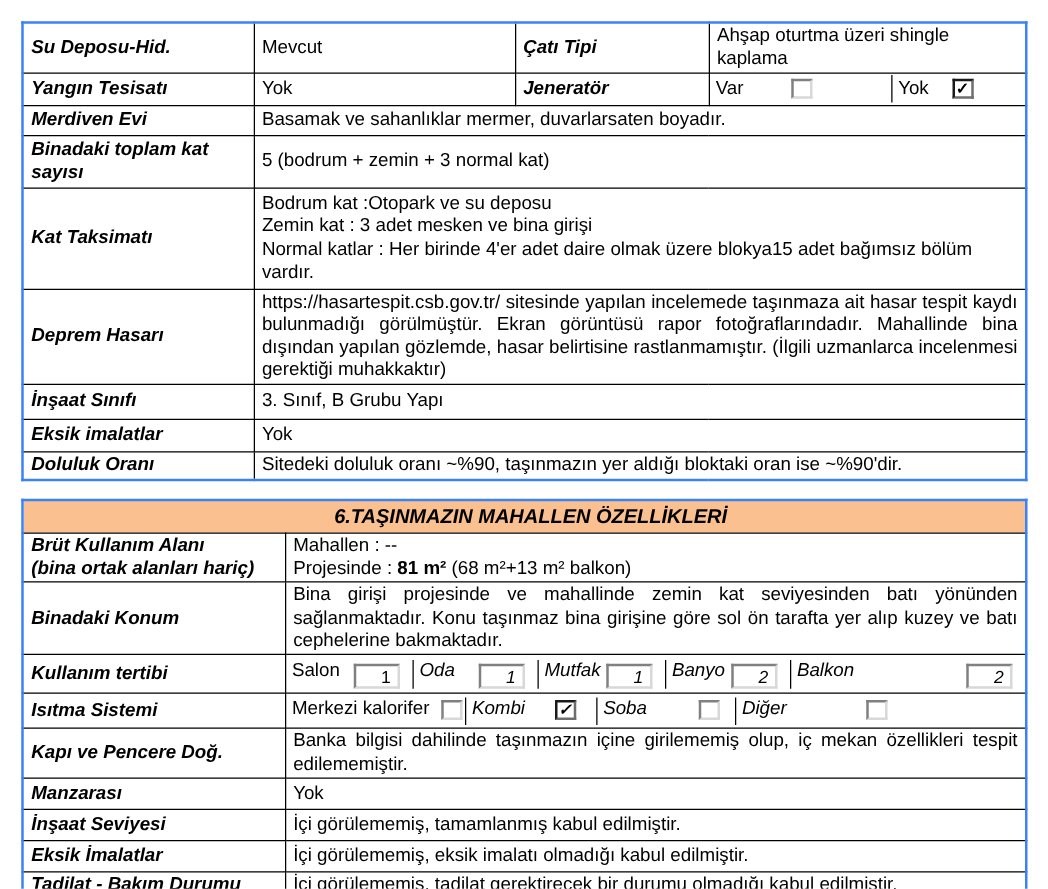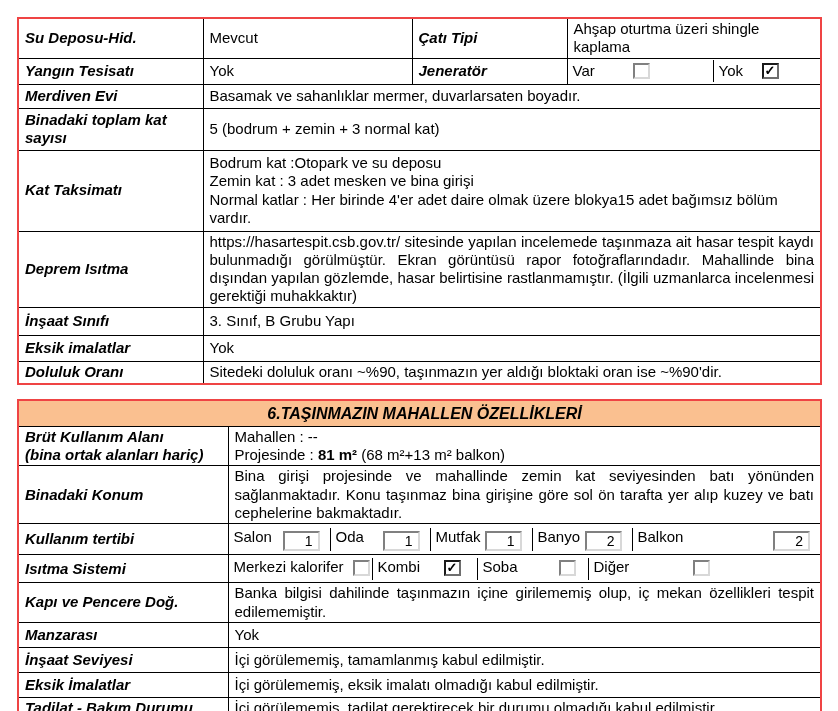--- a/index.html
+++ b/index.html
@@ -1,18 +1,18 @@
 <!DOCTYPE html>
 <html><head>
 <meta charset="utf-8">
 <style>
   html,body{margin:0;padding:0;background:#fff;}
   body{width:838px;height:711px;overflow:hidden;font-family:"Liberation Sans",sans-serif;font-size:15px;color:#000;}
   .page{padding:17px 0 0 17px;}
-  table{border-collapse:collapse;table-layout:fixed;width:803px;border:2px solid #ef4444;}
+  table{border-collapse:collapse;table-layout:fixed;width:803px;border:2px solid #3b82f6;}
   td,th{border:1px solid #000;padding:1px 6px;vertical-align:middle;line-height:1.22;overflow:hidden;}
   .lbl{font-weight:bold;font-style:italic;}
   .just{text-align:justify;}
   .t2wrap{margin-top:14px;}
   .hdr{background:#FAC090;font-weight:bold;font-style:italic;text-align:center;font-size:16px;padding-left:16px;}
   .nopad{padding:0;}
   
   .cb{display:inline-block;box-sizing:border-box;width:17px;height:16px;border:2px solid;
       border-color:#808080 #d8d8d8 #d8d8d8 #808080;background:#fff;text-align:center;
       line-height:12px;font-size:13px;font-weight:bold;flex:0 0 auto;}
@@ -25,21 +25,21 @@
   .vy-half{display:flex;align-items:center;padding:2px 5px;box-sizing:border-box;}
   .vy-half.v1{flex:0 0 145px;}
   .vy-half.v2{flex:1 1 auto;border-left:1px solid #000;}
   .vy-half .vy-lbl{display:inline-block;width:34px;}
   .vy-half.v1 .cb{margin-left:26px;}
   .vy-half.v2 .cb{margin-left:9px;}
   
   .optrow{display:flex;height:100%;align-items:stretch;}
   .opt{display:flex;box-sizing:border-box;align-items:center;justify-content:space-between;
        padding:0 10px 0 5px;}
-  .opt + .opt{border-left:1px solid #000;}
+  .opt + .opt{border-left:1px solid #000;font-style:italic;}
   .optrow .opt .olbl{align-self:flex-end;padding-bottom:4px;}
   .optrow.raise .nbox{align-self:flex-start;margin-top:3px;}
   .ku1{flex:0 0 101px;}.ku2{flex:0 0 100px;}.ku3{flex:0 0 102px;}.ku4{flex:0 0 100px;}.ku5{flex:1 1 auto;}
   .is1{flex:0 0 143px;padding-right:2px;}.is2{flex:0 0 105px;padding-right:16px;}
   .is3{flex:0 0 111px;padding-right:12px;}.is4{flex:1 1 auto;padding-right:110px;gap:28px;}
   .isrow .olbl{align-self:center;padding-bottom:0;}
   .isrow .cb{align-self:center;margin-top:-2px;}
   
   .h37{height:37px;}.h26{height:26px;}.h24{height:24px;}.h42{height:42px;}.h81{height:81px;}
   .h75{height:75px;}.h28{height:28px;}.h23{height:23px;border-radius:11px;}.h38{height:38px;}.h57{height:57px;}
@@ -98,21 +98,21 @@
     <tr class="h81">
       <td class="lbl">Kat Taksimatı</td>
       <td colspan="3">
         <div>Bodrum kat :Otopark ve su deposu</div>
         <div>Zemin kat : 3 adet mesken ve bina girişi</div>
         <div>Normal katlar : Her birinde 4'er adet daire olmak üzere blokya15 adet bağımsız bölüm vardır.</div>
       </td>
     </tr>
 
     <tr class="h75">
-      <td class="lbl">Deprem Isıtma</td>
+      <td class="lbl">Deprem Hasarı</td>
       <td colspan="3" class="just">https://hasartespit.csb.gov.tr/ sitesinde yapılan incelemede taşınmaza ait hasar tespit kaydı bulunmadığı görülmüştür. Ekran görüntüsü rapor fotoğraflarındadır. Mahallinde bina dışından yapılan gözlemde, hasar belirtisine rastlanmamıştır. (İlgili uzmanlarca incelenmesi gerektiği muhakkaktır)</td>
     </tr>
 
     <tr class="h28">
       <td class="lbl">İnşaat Sınıfı</td>
       <td colspan="3">3. Sınıf, B Grubu Yapı</td>
     </tr>
 
     <tr class="h26">
       <td class="lbl">Eksik imalatlar</td>

